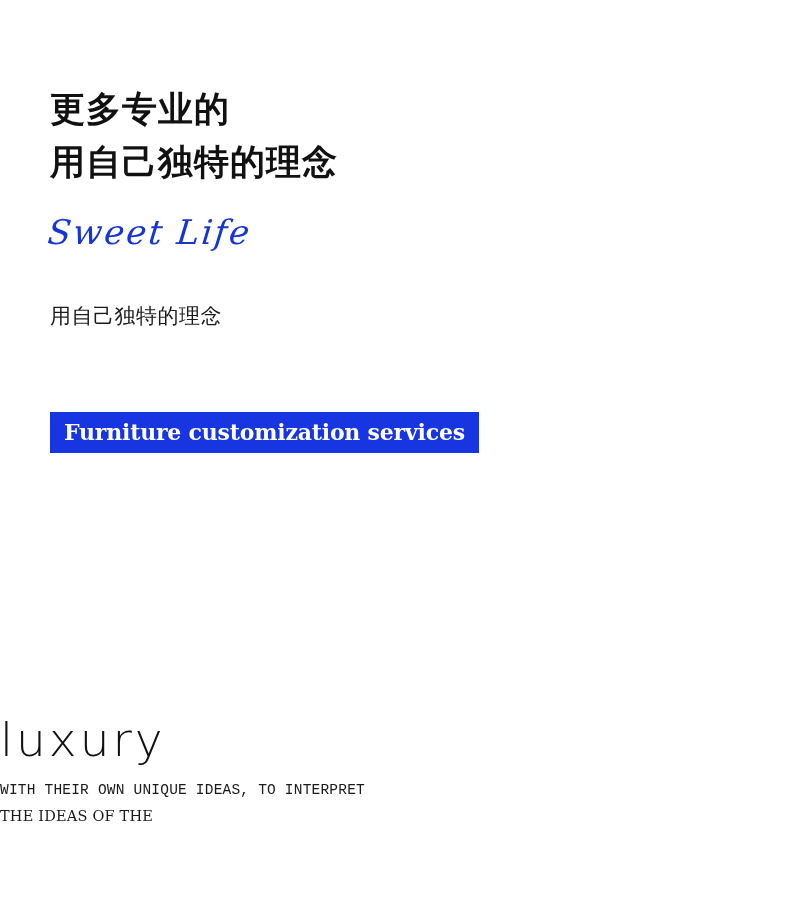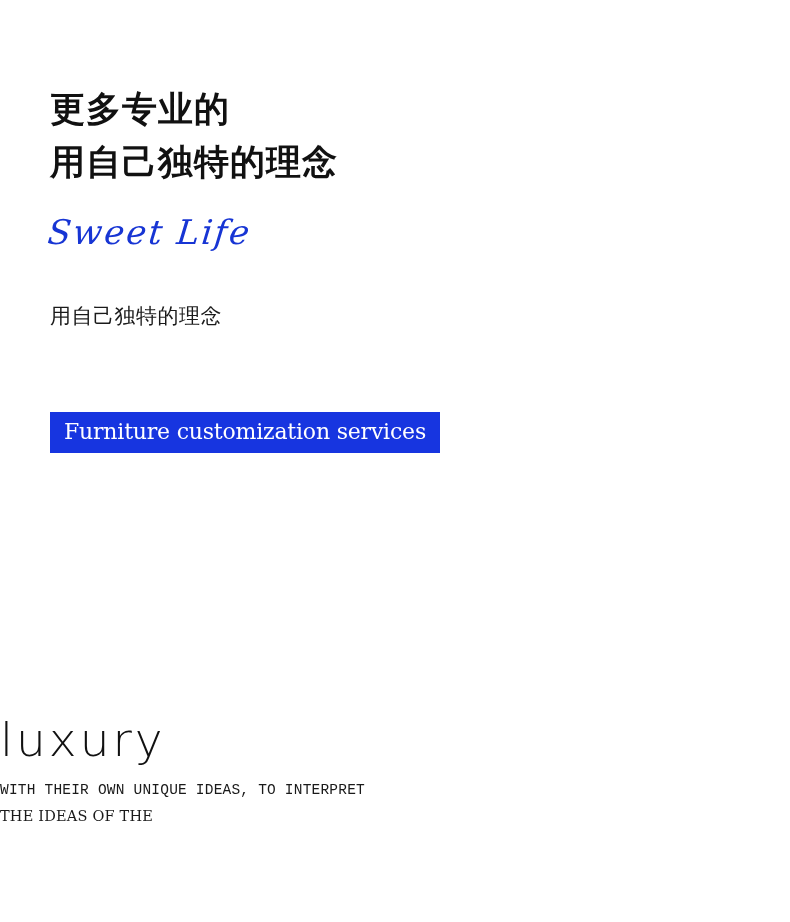--- a/index.html
+++ b/index.html
@@ -69,21 +69,21 @@
 
   
   .tag-button {
     position: absolute;
     left: 50px;
     top: 412px;
     background: #1735e0;
     color: #ffffff;
     padding: 9px 14px 10px 14px;
     font-family: "DejaVu Serif", "Liberation Serif", serif;
-    font-weight: normal;
+    font-weight: bold;
     font-size: 22px;
     line-height: 1;
     letter-spacing: -0.2px;
     white-space: nowrap;
     border: none;
     display: inline-block;
   }
 
   
   .footer {

